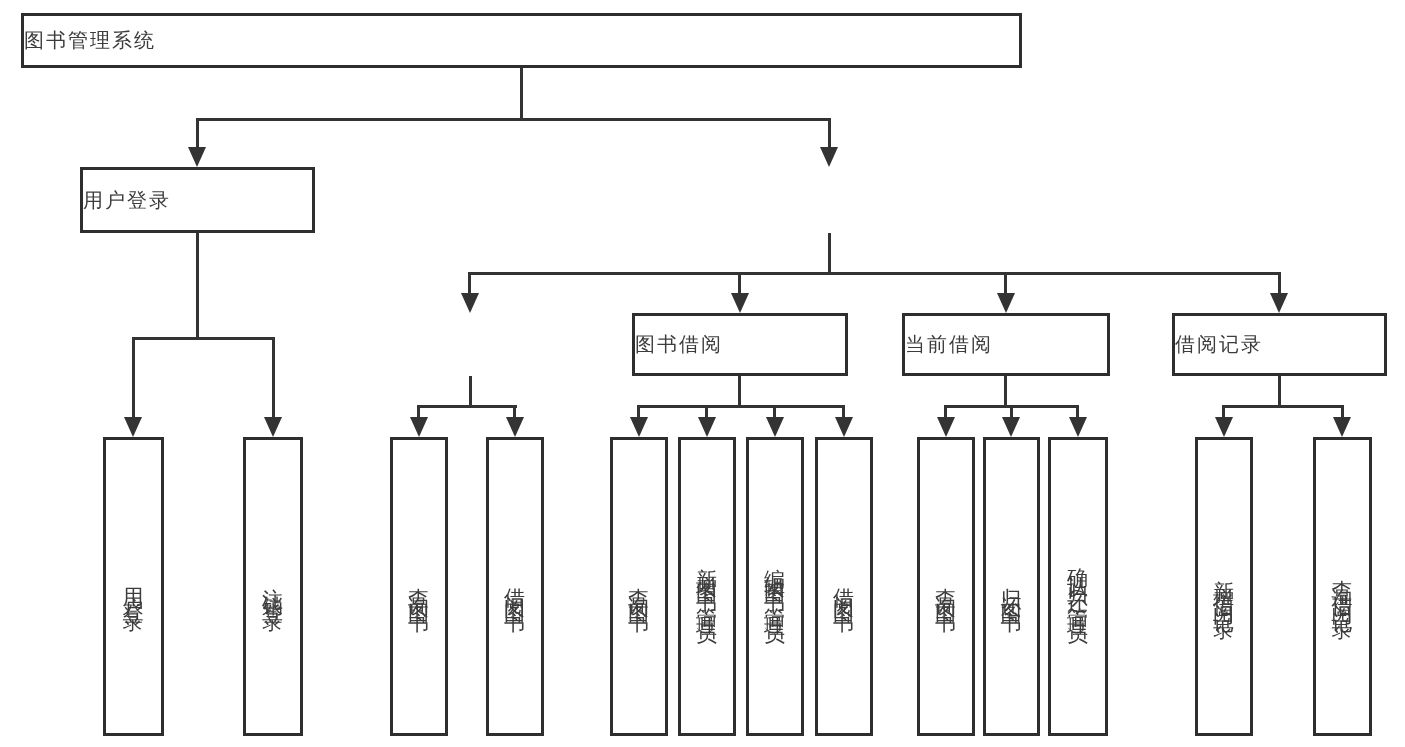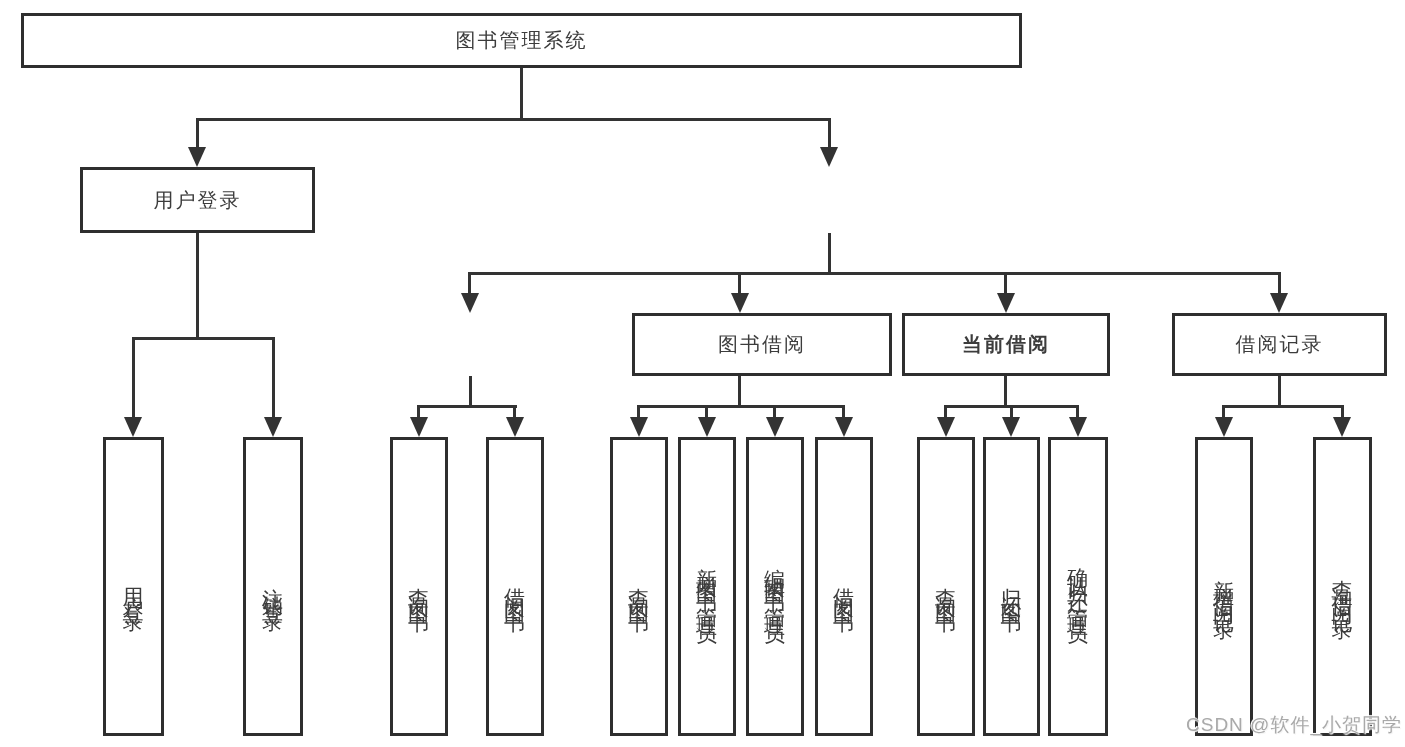--- a/index.html
+++ b/index.html
@@ -14,21 +14,21 @@
     overflow: hidden;
   }
 
   
   .node {
     position: absolute;
     background: #ffffff;
     border: 3px solid #2e2e2e;
     display: flex;
     align-items: center;
-    justify-content: center;
+    justify-content: flex-start;
     font-size: 20px;
     color: #3c3c3c;
     letter-spacing: 2px;
     z-index: 2;
   }
 
   
   .leaf {
     position: absolute;
     top: 437px;
@@ -112,24 +112,24 @@
   <div class="hline" style="left:468px; top:272px; width:813px;"></div>
   <div class="vline" style="left:468px; top:272px; height:24px;"></div>
   <div class="arrow" style="left:461px; top:293px;"></div>
   <div class="vline" style="left:738px; top:272px; height:24px;"></div>
   <div class="arrow" style="left:731px; top:293px;"></div>
   <div class="vline" style="left:1004px; top:272px; height:24px;"></div>
   <div class="arrow" style="left:997px; top:293px;"></div>
   <div class="vline" style="left:1278px; top:272px; height:24px;"></div>
   <div class="arrow" style="left:1270px; top:293px;"></div>
 
-  <div class="node" style="left:632px; top:313px; width:260px; height:63px;">
+  <div class="node" style="left:632px; top:313px; width:216px; height:63px;">
     <span>图书借阅</span>
   </div>
-  <div class="node" style="left:902px; top:313px; width:208px; height:63px;font-weight:bold;">
+  <div class="node" style="left:902px; top:313px; width:208px; height:63px;">
     <span>当前借阅</span>
   </div>
   <div class="node" style="left:1172px; top:313px; width:215px; height:63px;">
     <span>借阅记录</span>
   </div>
 
   <div class="vline" style="left:469px; top:376px; height:31px;"></div>
   <div class="hline" style="left:417px; top:405px; width:100px;"></div>
   <div class="vline" style="left:417px; top:405px; height:16px;"></div>
   <div class="arrow" style="left:410px; top:417px;"></div>
@@ -200,15 +200,14 @@
     <span>确认归还（管理员）</span>
   </div>
 
   <div class="leaf" style="left:1195px; width:58px;">
     <span>新增借阅记录</span>
   </div>
   <div class="leaf" style="left:1313px; width:59px;">
     <span>查询借阅记录</span>
   </div>
 
-  <div class="watermark">CSDN @软件_小贺同学</div>
 
 </div>
 
 </body></html>

